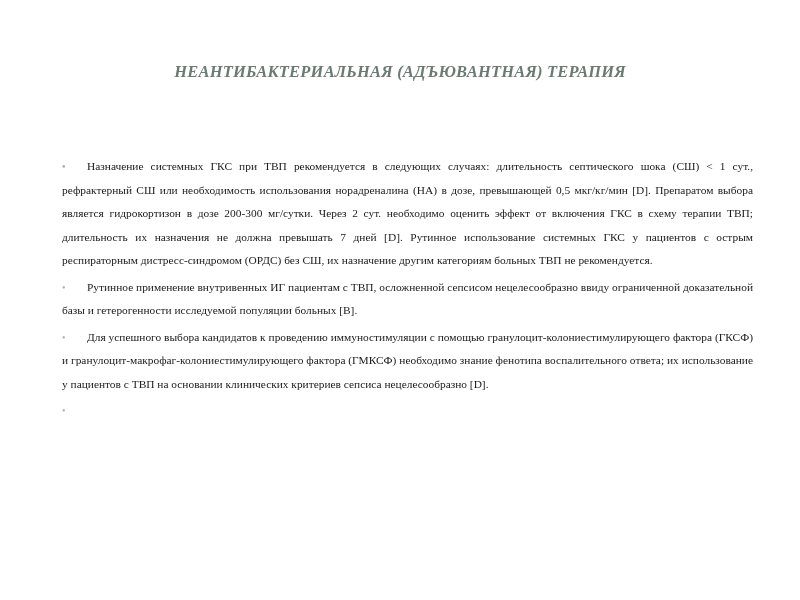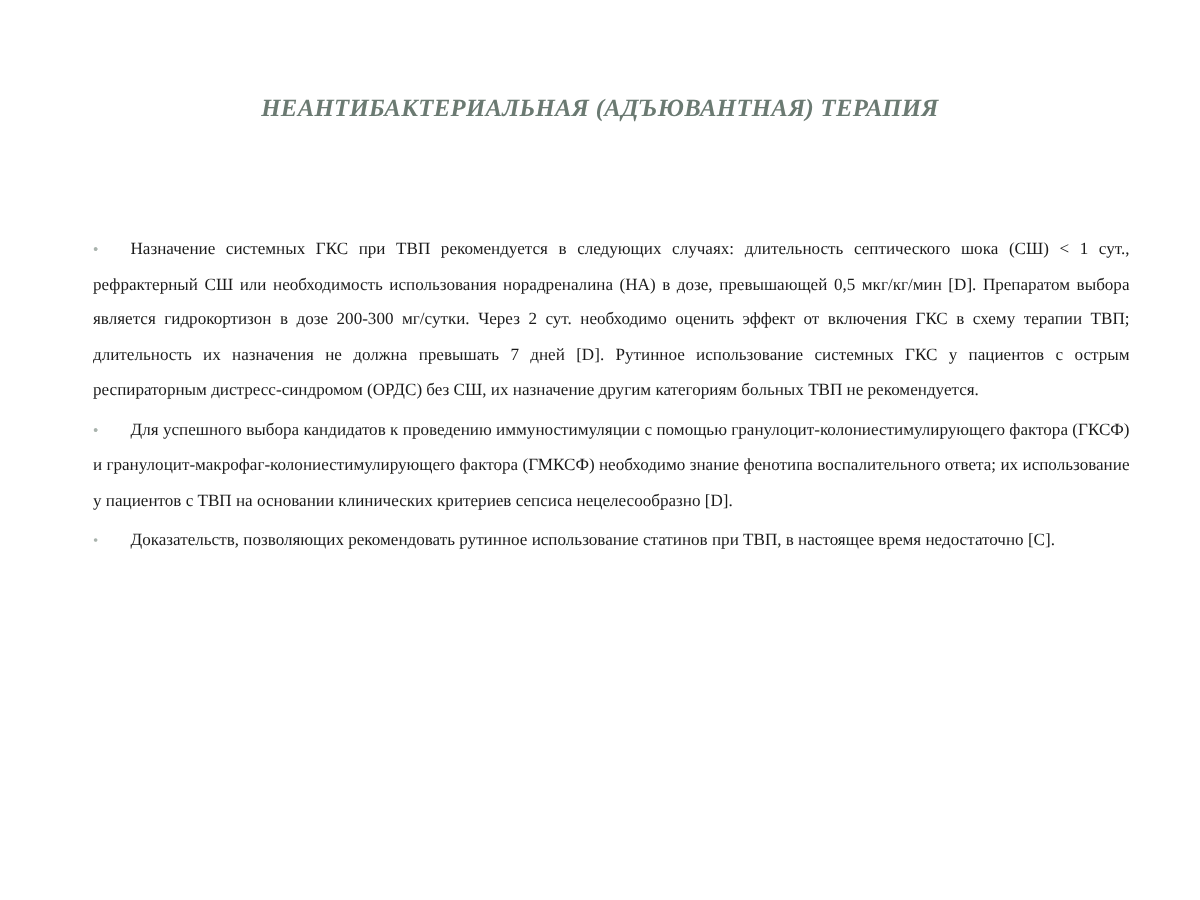--- a/index.html
+++ b/index.html
@@ -68,23 +68,23 @@
   <ul class="bullet-list">
     <li class="bullet-item">
       <span class="bullet-dot">•</span>
     </li>
     <li class="bullet-item">
       <span class="bullet-dot">•</span>
       <span>Назначение системных ГКС при ТВП рекомендуется в следующих случаях: длительность септического шока (СШ) &lt; 1 сут., рефрактерный СШ или необходимость использования норадреналина (НА) в дозе, превышающей 0,5 мкг/кг/мин [D]. Препаратом выбора является гидрокортизон в дозе 200-300 мг/сутки. Через 2 сут. необходимо оценить эффект от включения ГКС в схему терапии ТВП; длительность их назначения не должна превышать 7 дней [D]. Рутинное использование системных ГКС у пациентов с острым респираторным дистресс-синдромом (ОРДС) без СШ, их назначение другим категориям больных ТВП не рекомендуется.</span>
     </li>
     <li class="bullet-item">
       <span class="bullet-dot">•</span>
+      <span>Рутинное применение внутривенных ИГ пациентам с ТВП, осложненной сепсисом нецелесообразно ввиду ограниченной доказательной базы и гетерогенности исследуемой популяции больных [B].</span>
     </li>
     <li class="bullet-item">
       <span class="bullet-dot">•</span>
       <span>Для успешного выбора кандидатов к проведению иммуностимуляции с помощью гранулоцит-колониестимулирующего фактора (ГКСФ) и гранулоцит-макрофаг-колониестимулирующего фактора (ГМКСФ) необходимо знание фенотипа воспалительного ответа; их использование у пациентов с ТВП на основании клинических критериев сепсиса нецелесообразно [D].</span>
     </li>
     <li class="bullet-item">
       <span class="bullet-dot">•</span>
-      <span>Доказательств, позволяющих рекомендовать рутинное использование статинов при ТВП, в настоящее время недостаточно [C].</span>
     </li>
   </ul>
 </div>
 
 </body></html>

